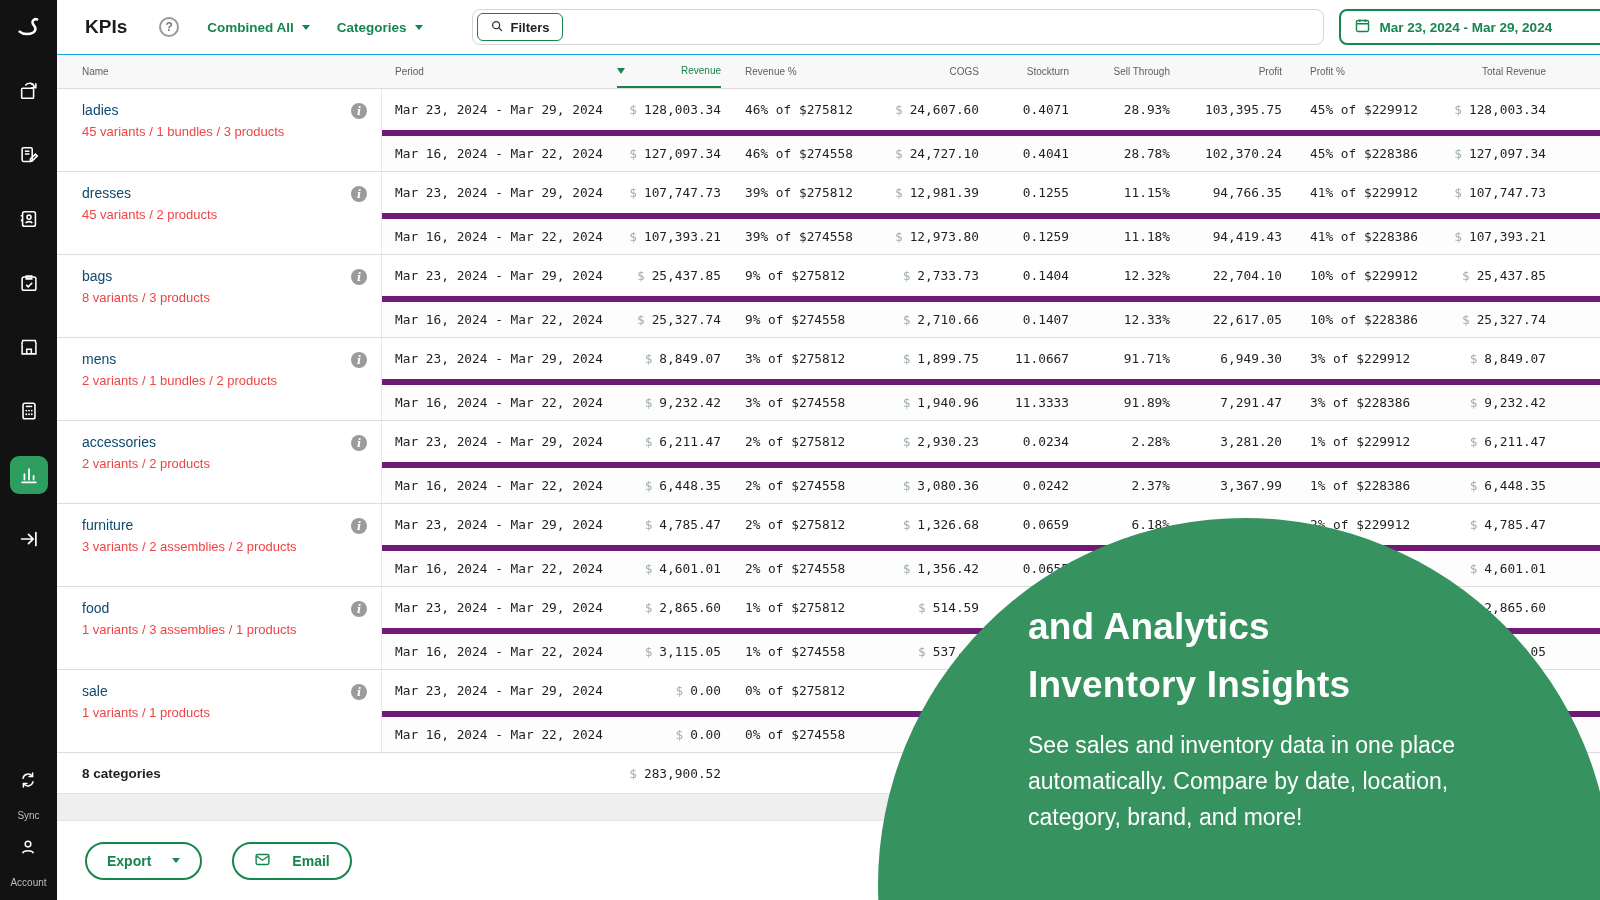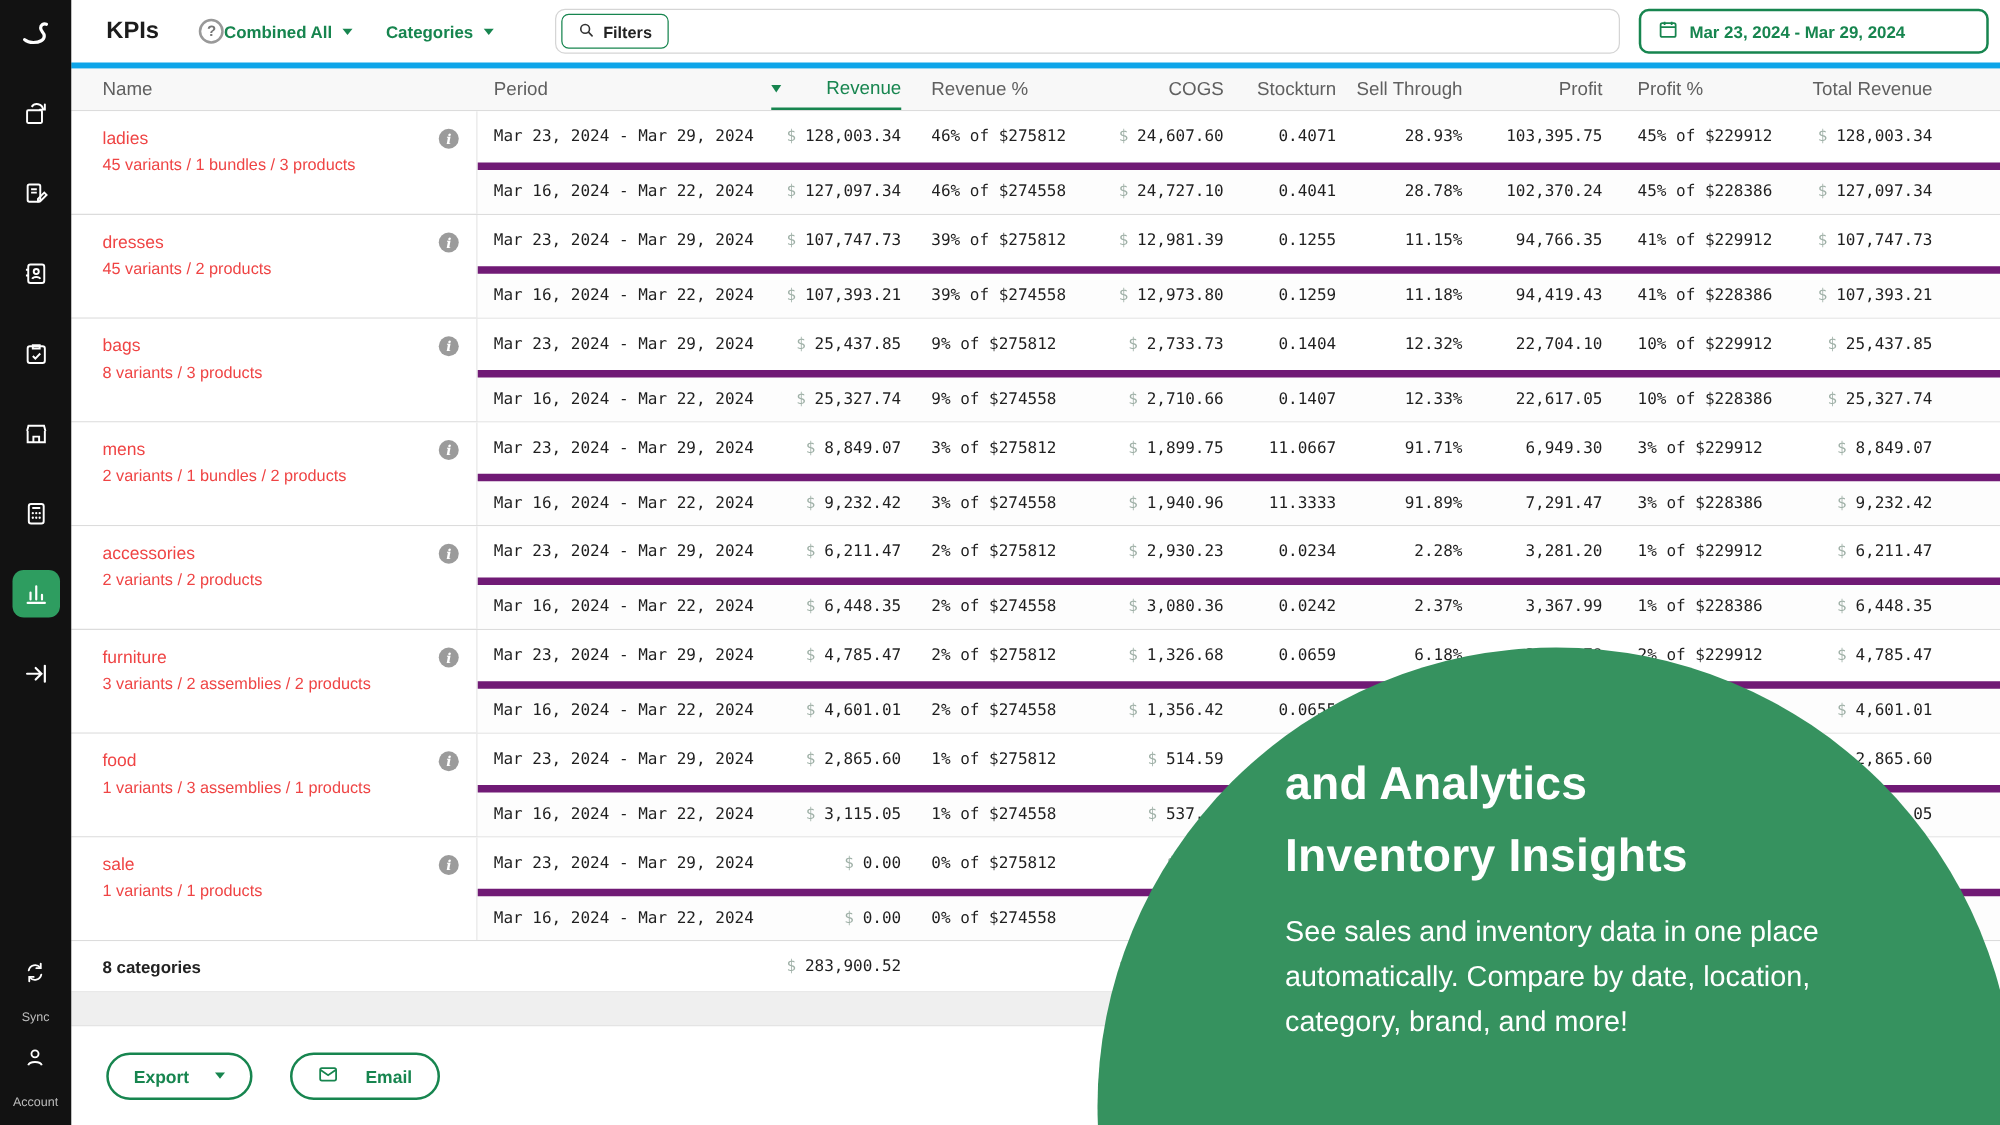--- a/index.html
+++ b/index.html
@@ -11,54 +11,54 @@
   .sidebar { position:absolute; left:0; top:0; width:57px; height:900px; background:#121212; display:flex; flex-direction:column; align-items:center; padding-top:8px; z-index:20; }
   .logo { width:38px; height:38px; display:flex; align-items:center; justify-content:center; cursor:pointer; }
   .nav-item { width:38px; height:38px; margin-top:26px; display:flex; align-items:center; justify-content:center; border-radius:9px; cursor:pointer; }
   .nav-item.active { background:#2E9D60; }
   .sidebar-bottom { margin-top:auto; display:flex; flex-direction:column; align-items:center; gap:16px; padding-bottom:12px; }
   .sb-item { display:flex; flex-direction:column; align-items:center; gap:16px; cursor:pointer; }
   .sb-label { font-size:10px; color:#bdbdbd; }
 
   
   .main { position:absolute; left:57px; top:0; width:1543px; height:900px; background:#efefef; }
-  .topbar { height:55px; background:#fff; border-bottom:5px solid #0ea5e9; display:flex; align-items:center; padding-left:28px; overflow:hidden; }
+  .topbar { height:55px; background:#fff; border-bottom:1px solid #0ea5e9; display:flex; align-items:center; padding-left:28px; overflow:hidden; }
   .topbar > * { flex:none; }
   .kpis-title { font-size:19px; font-weight:bold; color:#1c1c1c; }
   .help { width:20px; height:20px; border:2px solid #999; border-radius:50%; color:#777; font-size:12px; font-weight:bold; display:flex; align-items:center; justify-content:center; margin-left:32px; cursor:pointer; }
   .dd { color:#17854F; font-weight:bold; font-size:13.5px; display:flex; align-items:center; gap:8px; cursor:pointer; }
-  .dd1 { }
+  .dd1 { margin-left:28px; }
   .dd2 { margin-left:27px; }
   .caret-down { width:0; height:0; border-left:4.5px solid transparent; border-right:4.5px solid transparent; border-top:5.5px solid #17854F; }
   .search-box { margin-left:49px; width:852px; height:36px; border:1px solid #d5d5d5; border-radius:8px; background:#fff; display:flex; align-items:center; padding:0 4px; cursor:text; }
   .filters-btn { height:28px; border:1px solid #17854F; border-radius:6px; display:flex; align-items:center; gap:7px; padding:0 12px; font-size:13px; font-weight:bold; color:#222; background:#fff; cursor:pointer; }
   .date-btn { margin-left:15px; width:280px; height:36px; border:2px solid #17854F; border-radius:8px; background:#fff; color:#17854F; font-weight:bold; font-size:13.5px; display:flex; align-items:center; gap:9px; padding:0 13px; white-space:nowrap; cursor:pointer; }
 
   
   .table { background:#fff; }
-  .thead { display:flex; align-items:stretch; height:34px; background:#f8f8f8; border-bottom:1px solid #dcdcdc; font-size:15px; color:#5f5f5f; }
+  .thead { display:flex; align-items:stretch; height:34px; background:#f8f8f8; border-bottom:1px solid #dcdcdc; font-size:10px; color:#5f5f5f; }
   .hdata { display:flex; flex:1; padding-left:13px; }
   .hcell { display:flex; align-items:center; white-space:nowrap; }
   .h-name { width:325px; padding-left:25px; }
   .num { justify-content:flex-end; text-align:right; }
   .c-period { width:222px; }
   .c-rev { width:104px; }
   .c-revpct { width:132px; padding-left:24px; }
   .c-cogs { width:126px; }
   .c-stockturn { width:90px; }
   .c-sell { width:101px; }
   .c-profit { width:112px; }
   .c-profitpct { width:160px; padding-left:28px; }
   .c-total { width:104px; }
   .h-rev { justify-content:space-between; border-bottom:2px solid #17854F; color:#17854F; cursor:pointer; }
   .sort-caret { width:0; height:0; border-left:4.5px solid transparent; border-right:4.5px solid transparent; border-top:6px solid #17854F; }
 
   .group { display:flex; border-bottom:1px solid #dcdcdc; background:#fff; }
   .name-cell { width:325px; border-right:1px solid #e8e8e8; padding:13px 14px 0 25px; position:relative; cursor:pointer; }
-  .name-title { font-size:14px; color:#ef4444; }
+  .name-title { font-size:14px; color:#0c4a6e; }
   .name-meta { font-size:13px; color:#ef4444; margin-top:6px; }
   .info-dot { position:absolute; right:14px; top:14px; width:16px; height:16px; border-radius:50%; background:#9b9b9b; color:#fff; font-size:11px; font-weight:bold; font-family:"DejaVu Serif", serif; font-style:italic; display:flex; align-items:center; justify-content:center; cursor:pointer; }
   .rows { flex:1; display:flex; flex-direction:column; }
   .data-row { display:flex; align-items:center; height:41px; padding-left:13px; font-family:"DejaVu Sans Mono", monospace; font-size:12.8px; color:#1f1f1f; }
   .data-row + .data-row { border-top:6px solid #701a75; background:#fdfdfd; }
   .cell { flex:none; display:flex; align-items:center; white-space:nowrap; }
   .money { justify-content:flex-end; gap:7px; }
   .cur { color:#9fb0a7; }
 
   .tfoot { display:flex; align-items:center; height:41px; background:#fff; border-bottom:1px solid #e2e2e2; }

